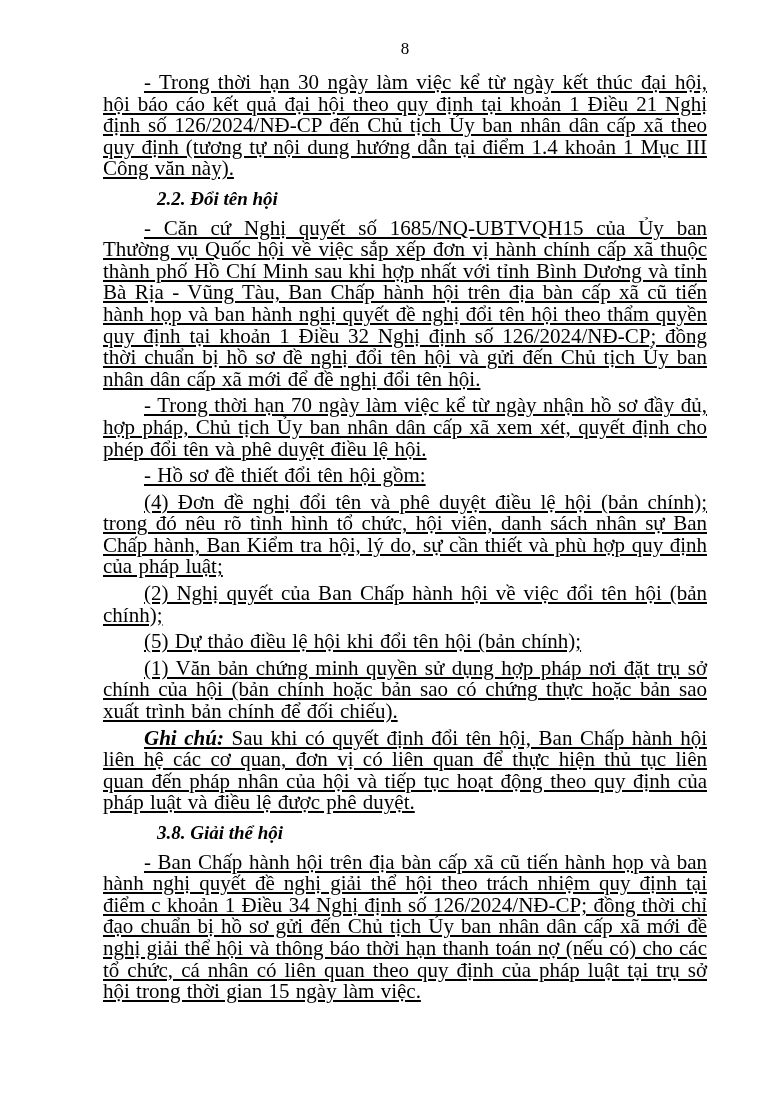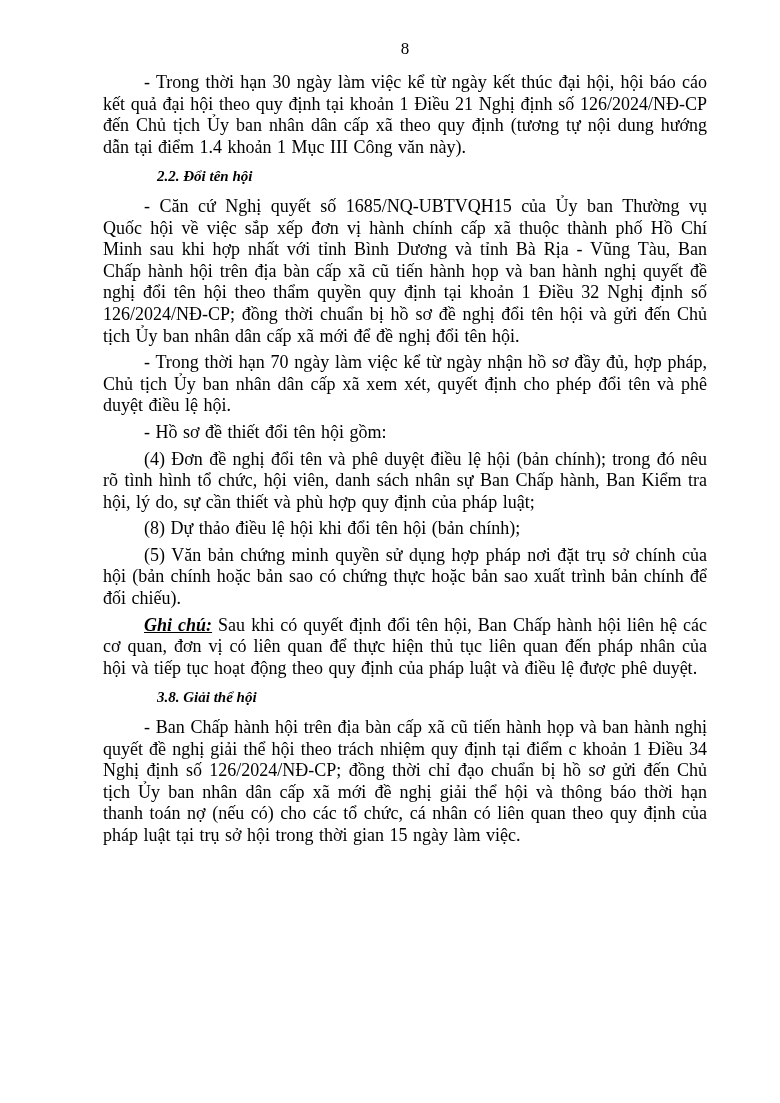--- a/index.html
+++ b/index.html
@@ -19,29 +19,30 @@
     padding: 38px 73px 0 103px;
     overflow: hidden;
   }
   .page-number {
     text-align: center;
     font-size: 17px;
     line-height: 21px;
     margin: 0 0 13px 0;
   }
   .para {
-    font-size: 18px;
+    font-size: 21px;
     line-height: 21.6px;
     text-align: justify;
     text-indent: 41px;
     margin: 0 0 5px 0;
     word-spacing: 1px;
+    text-decoration: underline;
   }
   .heading {
-    font-size: 15px;
+    font-size: 19px;
     line-height: 21.6px;
     font-weight: bold;
     font-style: italic;
     margin: 8px 0 8px 54px;
     text-align: left;
   }
   .note-label {
     font-weight: bold;
     font-style: italic;
     text-decoration: underline;
@@ -60,24 +61,25 @@
   <h3 class="heading">2.2. Đổi tên hội</h3>
 
   <p class="para">- Căn cứ Nghị quyết số 1685/NQ-UBTVQH15 của Ủy ban Thường vụ Quốc hội về việc sắp xếp đơn vị hành chính cấp xã thuộc thành phố Hồ Chí Minh sau khi hợp nhất với tỉnh Bình Dương và tỉnh Bà Rịa - Vũng Tàu, Ban Chấp hành hội trên địa bàn cấp xã cũ tiến hành họp và ban hành nghị quyết đề nghị đổi tên hội theo thẩm quyền quy định tại khoản 1 Điều 32 Nghị định số 126/2024/NĐ-CP; đồng thời chuẩn bị hồ sơ đề nghị đổi tên hội và gửi đến Chủ tịch Ủy ban nhân dân cấp xã mới để đề nghị đổi tên hội.</p>
 
   <p class="para">- Trong thời hạn 70 ngày làm việc kể từ ngày nhận hồ sơ đầy đủ, hợp pháp, Chủ tịch Ủy ban nhân dân cấp xã xem xét, quyết định cho phép đổi tên và phê duyệt điều lệ hội.</p>
 
   <p class="para">- Hồ sơ đề thiết đổi tên hội gồm:</p>
 
   <p class="para">(4) Đơn đề nghị đổi tên và phê duyệt điều lệ hội (bản chính); trong đó nêu rõ tình hình tổ chức, hội viên, danh sách nhân sự Ban Chấp hành, Ban Kiểm tra hội, lý do, sự cần thiết và phù hợp quy định của pháp luật;</p>
 
+  <p class="para">(2) Nghị quyết của Ban Chấp hành hội về việc đổi tên hội (bản chính);</p>
 
-  <p class="para">(8) Dự thảo điều lệ hội khi đổi tên hội (bản chính);</p>
+  <p class="para">(5) Dự thảo điều lệ hội khi đổi tên hội (bản chính);</p>
 
-  <p class="para">(5) Văn bản chứng minh quyền sử dụng hợp pháp nơi đặt trụ sở chính của hội (bản chính hoặc bản sao có chứng thực hoặc bản sao xuất trình bản chính để đối chiếu).</p>
+  <p class="para">(1) Văn bản chứng minh quyền sử dụng hợp pháp nơi đặt trụ sở chính của hội (bản chính hoặc bản sao có chứng thực hoặc bản sao xuất trình bản chính để đối chiếu).</p>
 
   <p class="para">
     <span class="note-label">Ghi chú:</span><span> Sau khi có quyết định đổi tên hội, Ban Chấp hành hội liên hệ các cơ quan, đơn vị có liên quan để thực hiện thủ tục liên quan đến pháp nhân của hội và tiếp tục hoạt động theo quy định của pháp luật và điều lệ được phê duyệt.</span>
   </p>
 
   <h3 class="heading">3.8. Giải thể hội</h3>
 
   <p class="para">- Ban Chấp hành hội trên địa bàn cấp xã cũ tiến hành họp và ban hành nghị quyết đề nghị giải thể hội theo trách nhiệm quy định tại điểm c khoản 1 Điều 34 Nghị định số 126/2024/NĐ-CP; đồng thời chỉ đạo chuẩn bị hồ sơ gửi đến Chủ tịch Ủy ban nhân dân cấp xã mới đề nghị giải thể hội và thông báo thời hạn thanh toán nợ (nếu có) cho các tổ chức, cá nhân có liên quan theo quy định của pháp luật tại trụ sở hội trong thời gian 15 ngày làm việc.</p>
 
 </div>

